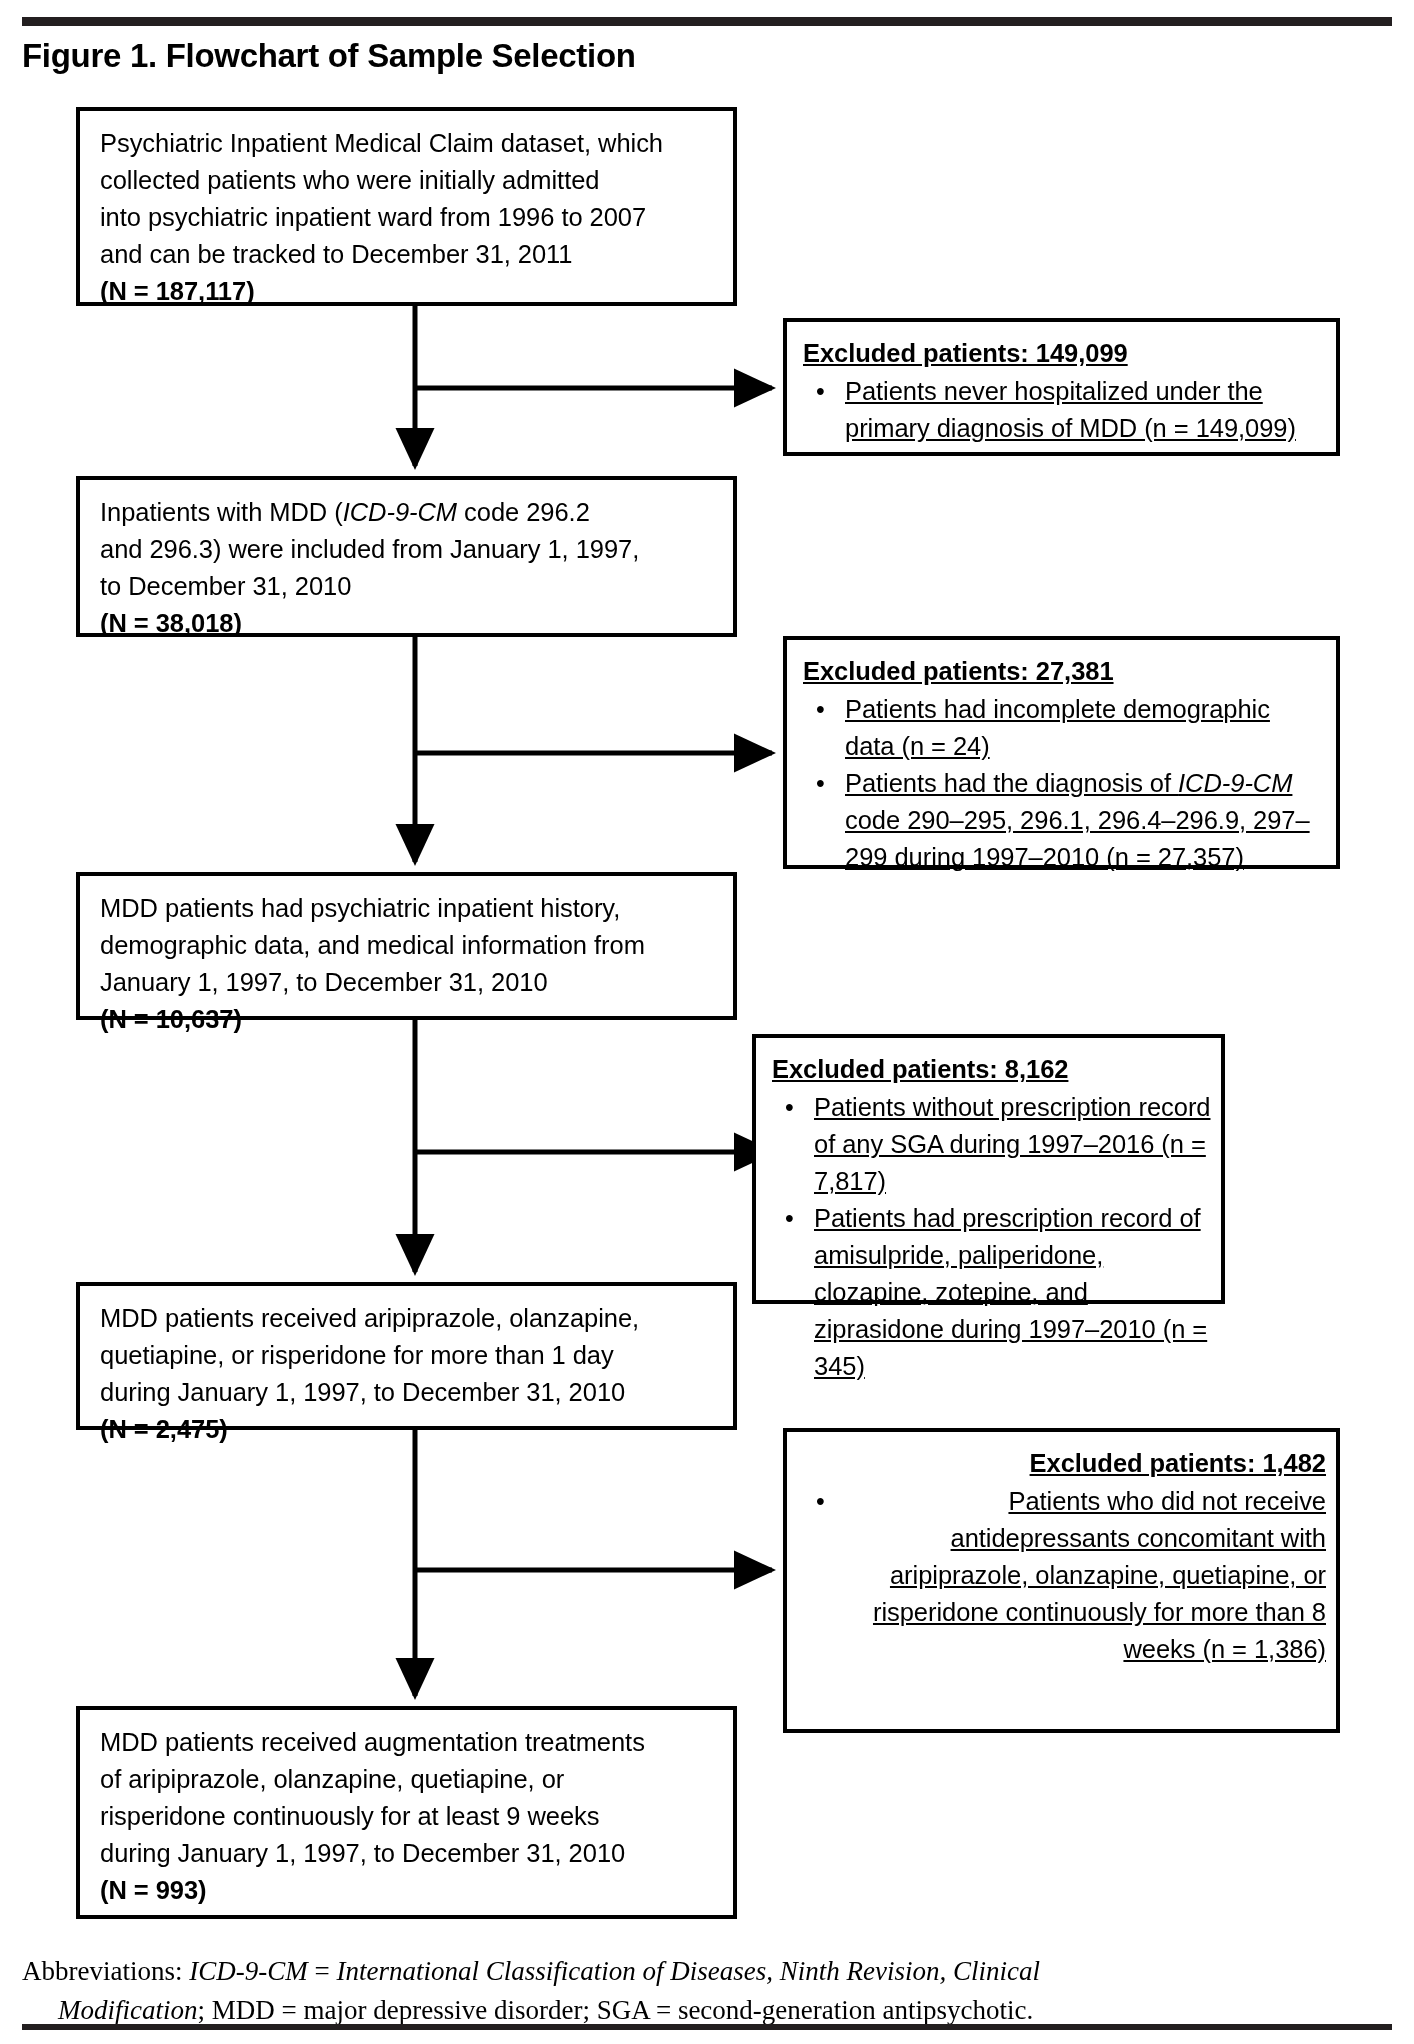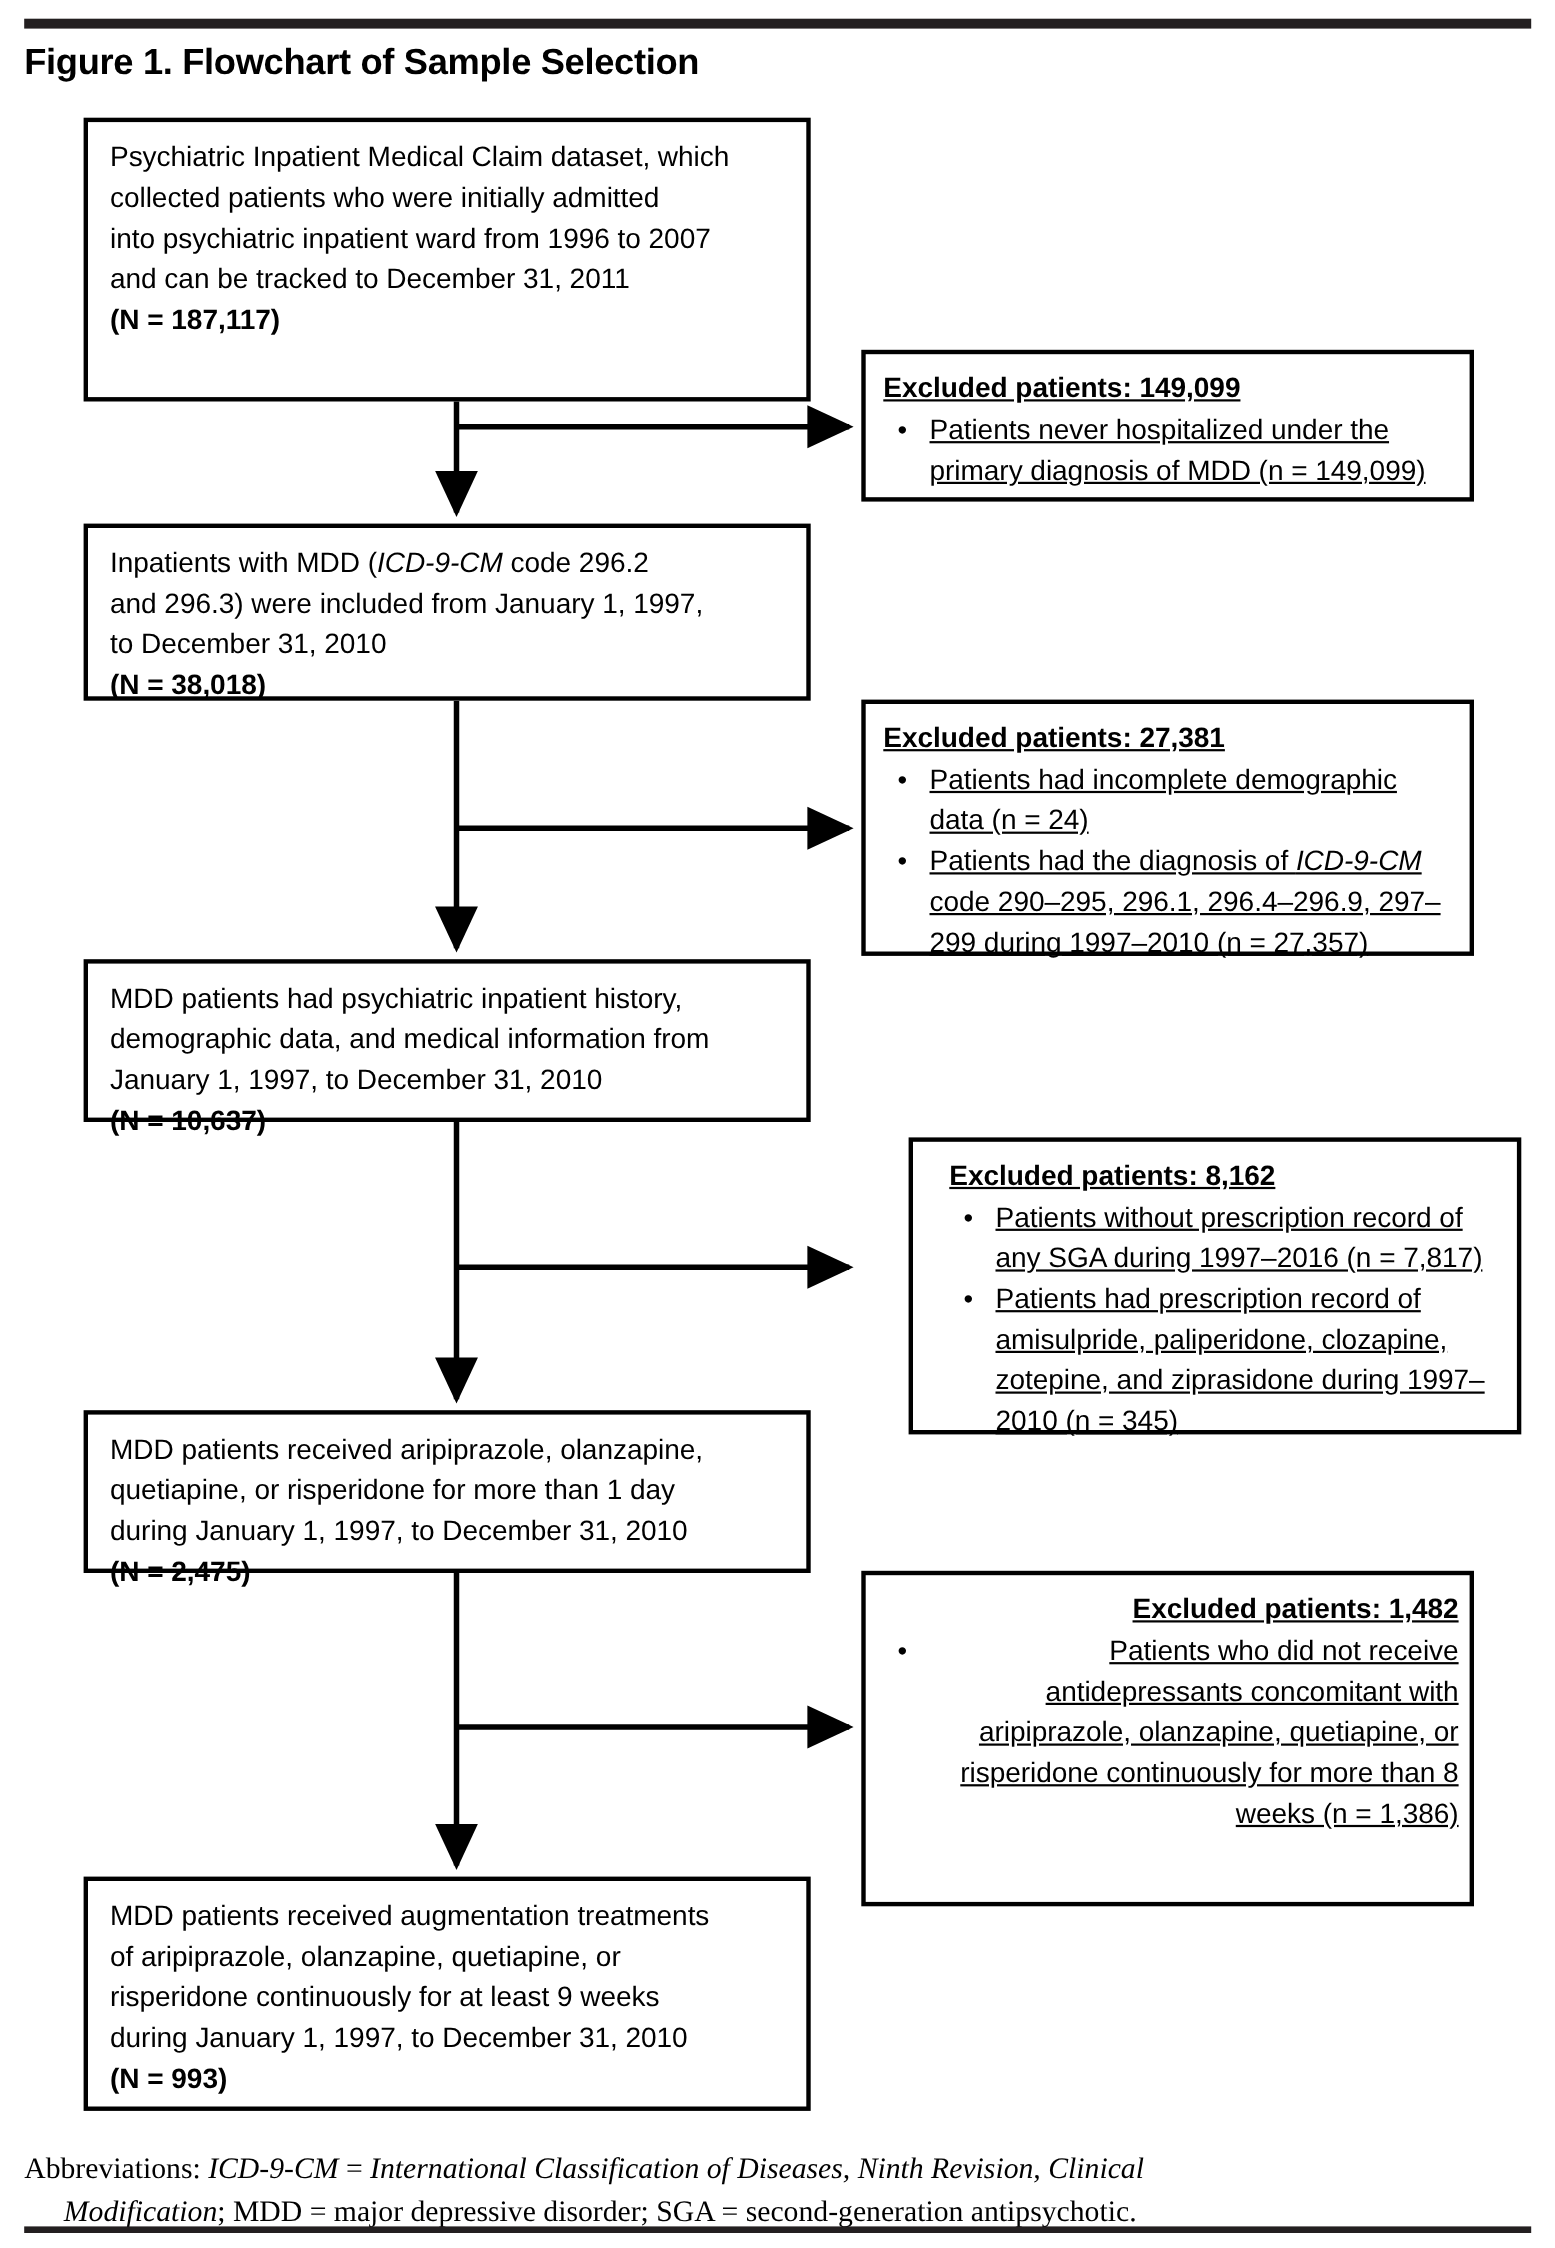--- a/index.html
+++ b/index.html
@@ -141,21 +141,21 @@
     <path d="M415,753 L772,753" marker-end="url(#ah)"></path>
 
     <path d="M415,1020 L415,1272" marker-end="url(#ah)"></path>
     <path d="M415,1152 L772,1152" marker-end="url(#ah)"></path>
 
     <path d="M415,1424 L415,1696" marker-end="url(#ah)"></path>
     <path d="M415,1570 L772,1570" marker-end="url(#ah)"></path>
   </g>
 </svg>
 
-<div class="box main-box" style="left:76px; top:107px; width:661px; height:258px;">
+<div class="box main-box" style="left:76px; top:107px; width:661px; height:199px;">
   <div class="box-inner">
     <span>Psychiatric Inpatient Medical Claim dataset, which</span><br>
     <span>collected patients who were initially admitted</span><br>
     <span>into psychiatric inpatient ward from 1996 to 2007</span><br>
     <span>and can be tracked to December 31, 2011</span><br>
     <span class="nline">(N = 187,117)</span>
   </div>
 </div>
 
 <div class="box excl-box" style="left:783px; top:318px; width:557px; height:138px;">
@@ -188,21 +188,21 @@
 
 <div class="box main-box" style="left:76px; top:872px; width:661px; height:148px;">
   <div class="box-inner">
     <span>MDD patients had psychiatric inpatient history,</span><br>
     <span>demographic data, and medical information from</span><br>
     <span>January 1, 1997, to December 31, 2010</span><br>
     <span class="nline">(N = 10,637)</span>
   </div>
 </div>
 
-<div class="box excl-box" style="left:826px; top:1034px; width:557px; height:270px;padding-left:17px;">
+<div class="box excl-box" style="left:752px; top:1034px; width:473px; height:270px;">
   <div class="box-inner">
     <span class="excl-head">Excluded patients: 8,162</span>
     <ul class="excl-list">
       <li>Patients without prescription record of any SGA during 1997–2016 (n = 7,817)</li>
       <li>Patients had prescription record of amisulpride, paliperidone, clozapine, zotepine, and ziprasidone during 1997–2010 (n = 345)</li>
     </ul>
   </div>
 </div>
 
 <div class="box main-box" style="left:76px; top:1282px; width:661px; height:148px;">

